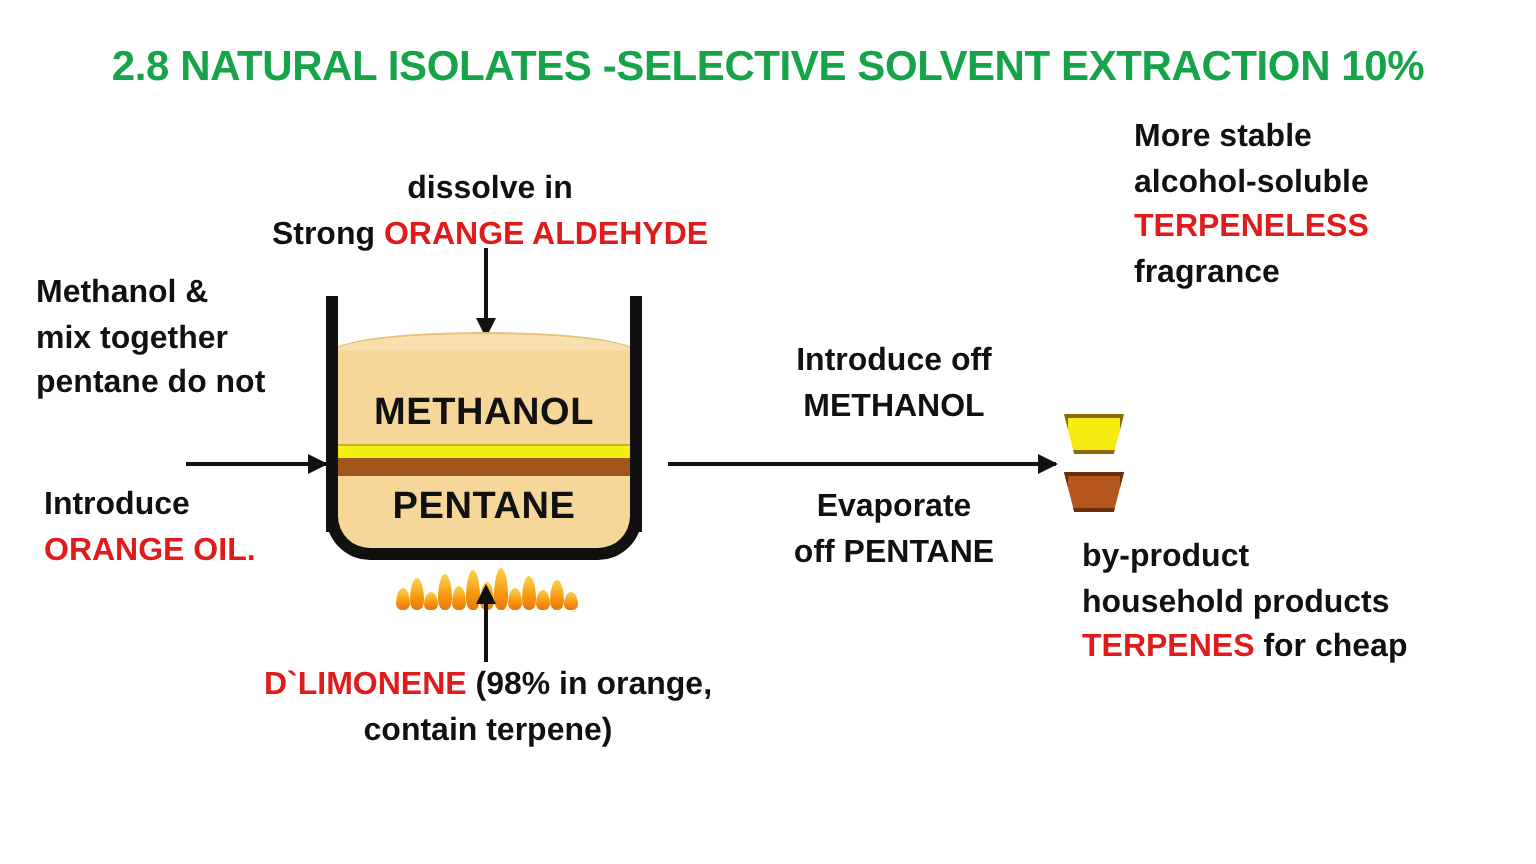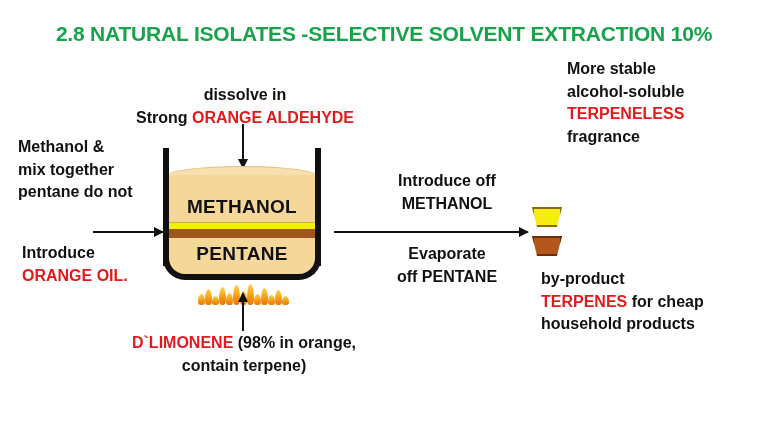--- a/index.html
+++ b/index.html
@@ -288,17 +288,17 @@
 
   <div class="tblock" style="left:567px; top:58px; width:200px;">
     <div>More stable</div>
     <div>alcohol-soluble</div>
     <div class="red">TERPENELESS</div>
     <div>fragrance</div>
   </div>
 
   <div class="tblock" style="left:541px; top:236px; width:200px;margin-top:32px;">
     <div>by-product</div>
+    <div>household products</div>
     <div><span class="red">TERPENES</span><span>  for cheap</span></div>
-    <div>household products</div>
   </div>
 
 </div>
 
 </body></html>

